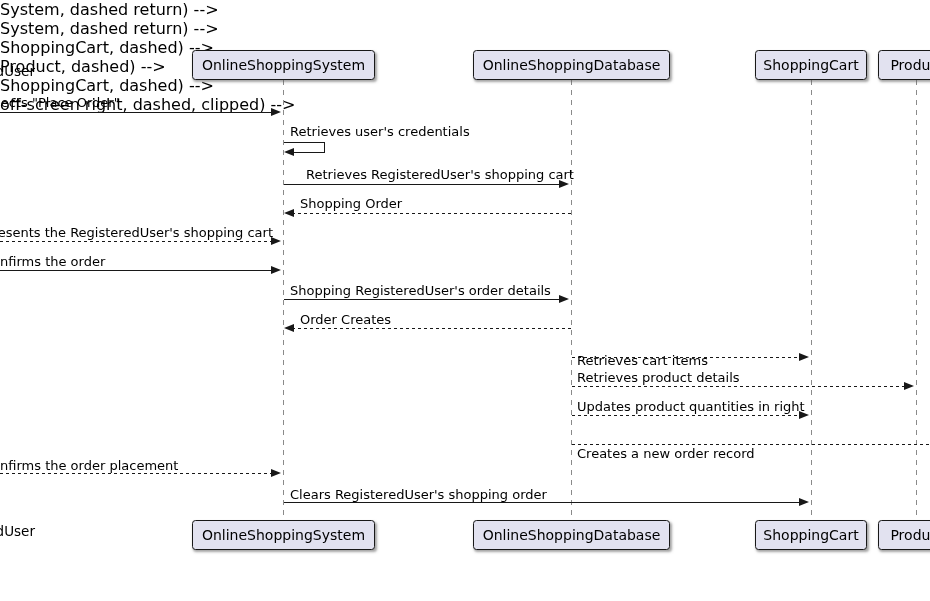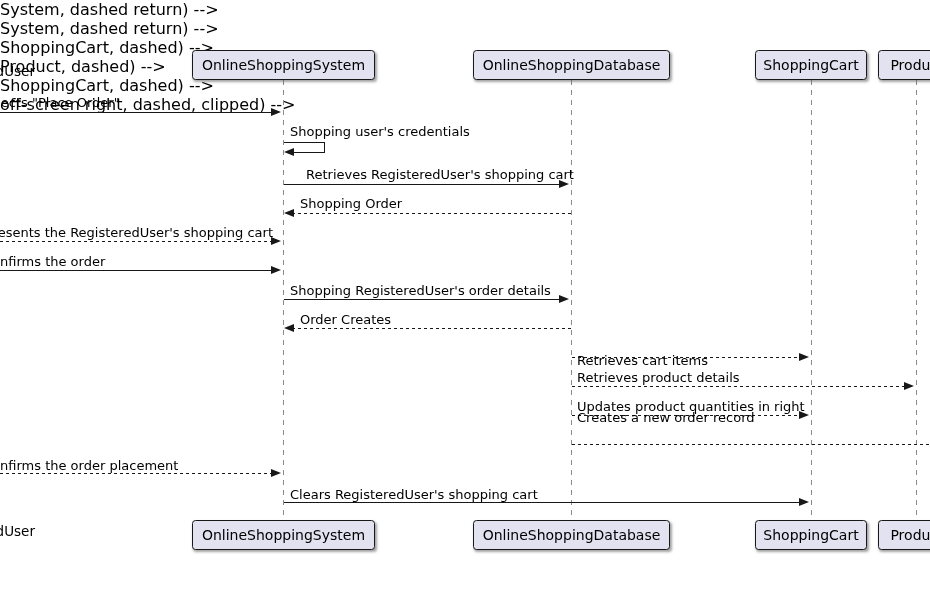--- a/index.html
+++ b/index.html
@@ -74,21 +74,21 @@
 
   
   <div>
     <div class="msg-label" style="left:-19px;top:95px">Selects "Place Order"</div>
     <div class="mline" style="left:0;top:112px;width:273px"></div>
     <div class="arr arr-r" style="left:271px;top:108px"></div>
   </div>
 
   
   <div>
-    <div class="msg-label" style="left:290px;top:124px">Shopping user's credentials</div>
+    <div class="msg-label" style="left:290px;top:124px">Retrieves user's credentials</div>
     <div class="mline" style="left:284px;top:142px;width:41px"></div>
     <div class="vline" style="left:324px;top:142px;height:11px"></div>
     <div class="mline" style="left:292px;top:152px;width:33px"></div>
     <div class="arr arr-l" style="left:284px;top:148px"></div>
   </div>
 
   
   <div>
     <div class="msg-label" style="left:306px;top:167px">Retrieves RegisteredUser's shopping cart</div>
     <div class="mline" style="left:284px;top:184px;width:277px"></div>
@@ -146,34 +146,34 @@
 
    ShoppingCart, dashed) --&gt;
   <div>
     <div class="msg-label" style="left:577px;top:399px">Updates product quantities in right</div>
     <div class="mline dashed" style="left:572px;top:415px;width:228px"></div>
     <div class="arr arr-r" style="left:799px;top:411px"></div>
   </div>
 
    off-screen right, dashed, clipped) --&gt;
   <div>
-    <div class="msg-label" style="left:577px;top:410px">Creates a new order record</div>
+    <div class="msg-label" style="left:577px;top:446px">Creates a new order record</div>
     <div class="mline dashed" style="left:572px;top:444px;width:358px"></div>
   </div>
 
   
   <div>
     <div class="msg-label" style="left:-17px;top:458px">Confirms the order placement</div>
     <div class="mline dashed" style="left:0;top:473px;width:273px"></div>
     <div class="arr arr-r" style="left:271px;top:469px"></div>
   </div>
 
   
   <div>
-    <div class="msg-label" style="left:290px;top:487px">Clears RegisteredUser's shopping cart</div>
+    <div class="msg-label" style="left:290px;top:487px">Clears RegisteredUser's shopping order</div>
     <div class="mline" style="left:284px;top:502px;width:516px"></div>
     <div class="arr arr-r" style="left:799px;top:498px"></div>
   </div>
 
   
   <div class="actor-label" style="left:-68px;top:523px">RegisteredUser</div>
   <div class="pbox" style="left:192px;top:520px;width:181px">
     <span>OnlineShoppingSystem</span>
   </div>
   <div class="pbox" style="left:473px;top:520px;width:195px">

